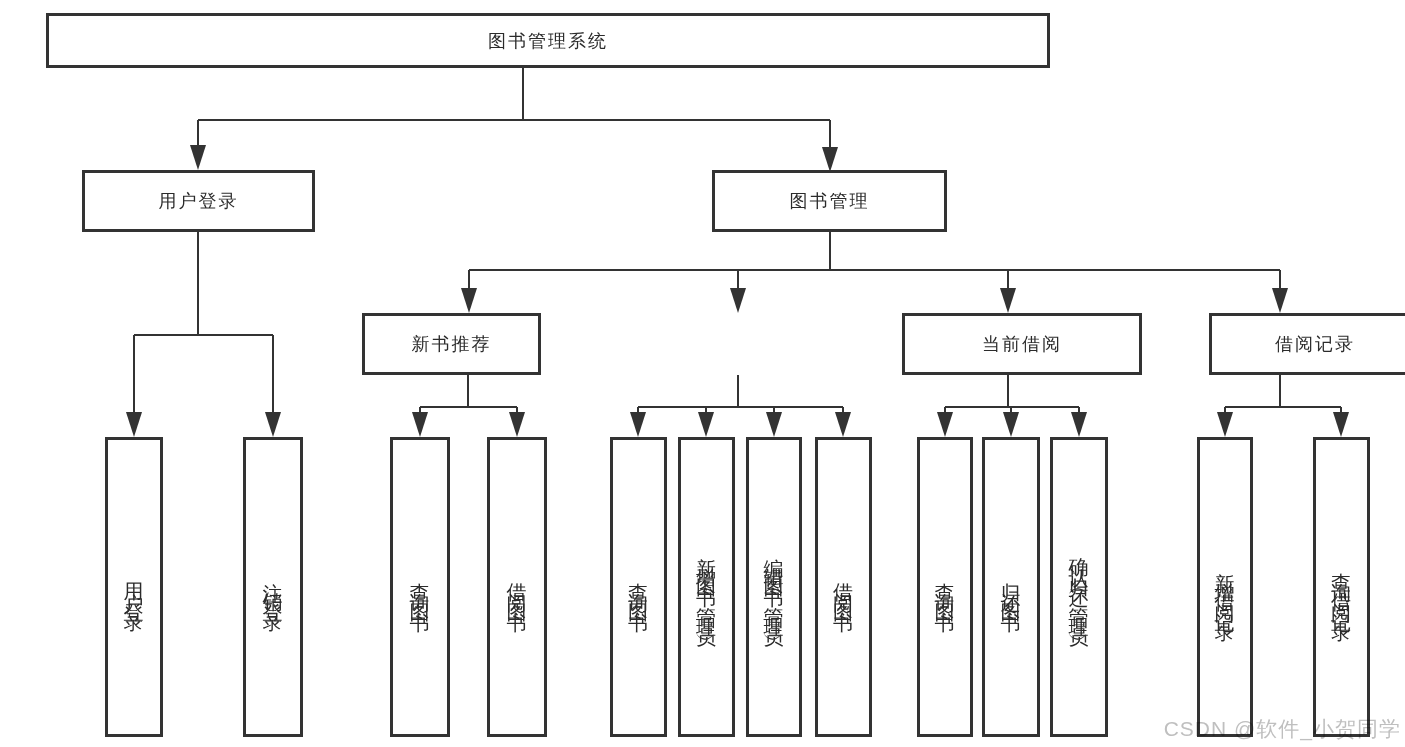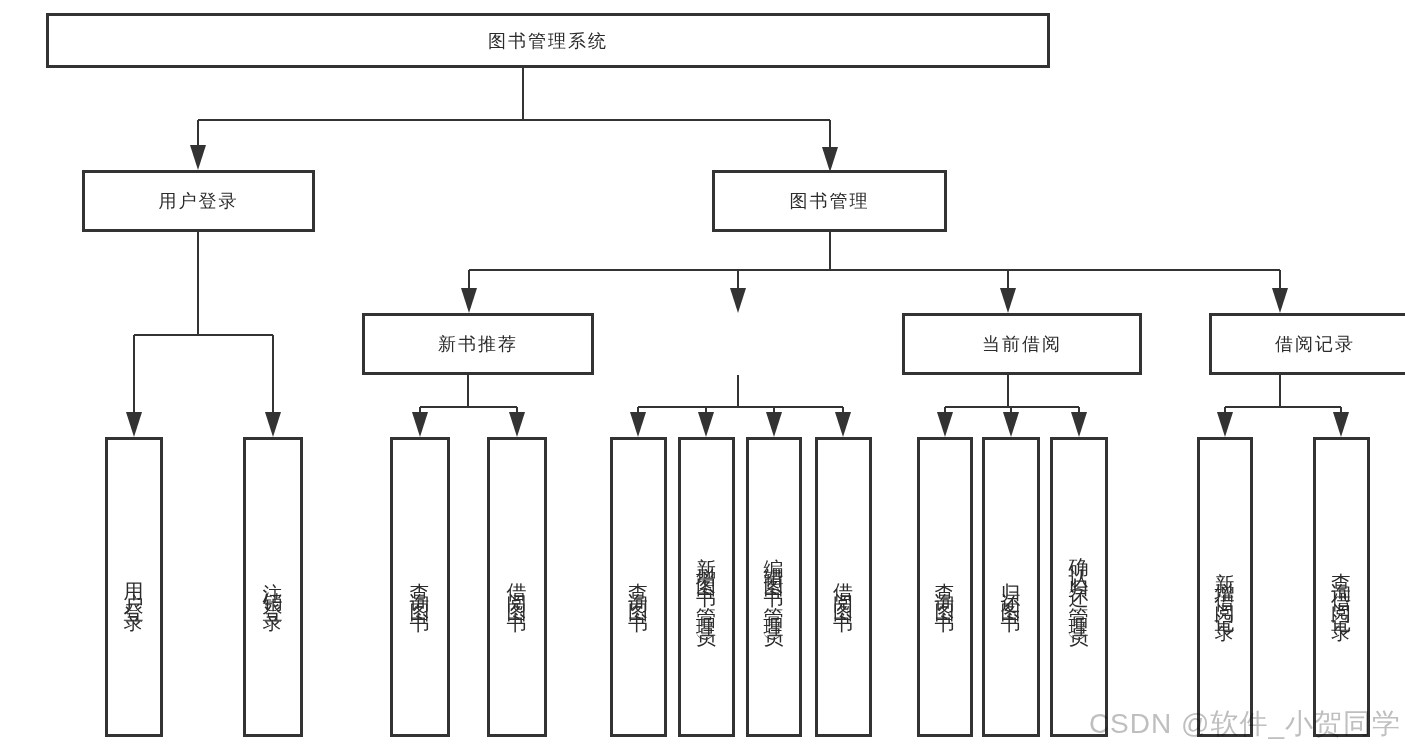--- a/index.html
+++ b/index.html
@@ -34,21 +34,21 @@
     text-orientation: mixed;
     font-size: 20px;
     line-height: 1;
     letter-spacing: 10px;
     white-space: nowrap;
   }
   
   .n-root            { left: 21px;   top: 13px;  width: 1004px; height: 55px; margin-left: 25px; }
   .n-user-login      { left: 82px;   top: 170px; width: 233px;  height: 62px; }
   .n-book-mgmt       { left: 712px;  top: 170px; width: 235px;  height: 62px; }
-  .n-new-book        { left: 362px;  top: 313px; width: 232px;  height: 62px; text-align: right; }
+  .n-new-book        { left: 362px;  top: 313px; width: 179px;  height: 62px; text-align: right; }
   .n-book-borrow     { left: 619px;  top: 313px; width: 204px;  height: 62px; }
   .n-current-borrow  { left: 902px;  top: 313px; width: 240px;  height: 62px; }
   .n-borrow-records  { left: 1173px; top: 313px; width: 212px;  height: 62px; margin-left: 36px; }
   .leaf { top: 437px; height: 300px; }
   .n-leaf-user-login     { left: 105px;  width: 58px; }
   .n-leaf-logout         { left: 243px;  width: 60px; }
   .n-leaf-query-nb       { left: 390px;  width: 60px; }
   .n-leaf-borrow-nb      { left: 487px;  width: 60px; }
   .n-leaf-query-bb       { left: 610px;  width: 57px; }
   .n-leaf-add-books      { left: 678px;  width: 57px; }
@@ -57,21 +57,21 @@
   .n-leaf-query-cb       { left: 917px;  width: 56px; }
   .n-leaf-return-books   { left: 982px;  width: 58px; }
   .n-leaf-confirm-return { left: 1050px; width: 58px; }
   .n-leaf-add-record     { left: 1197px; width: 56px; }
   .n-leaf-query-record   { left: 1313px; width: 57px; }
 
   #watermark {
     position: absolute;
     right: 4px;
     bottom: 4px;
-    font-size: 28px;
+    font-size: 21px;
     letter-spacing: 1px;
     color: #bfbfbf;
     z-index: 3;
     mix-blend-mode: multiply;
     white-space: nowrap;
   }
 </style>
 </head>
 <body>
 

